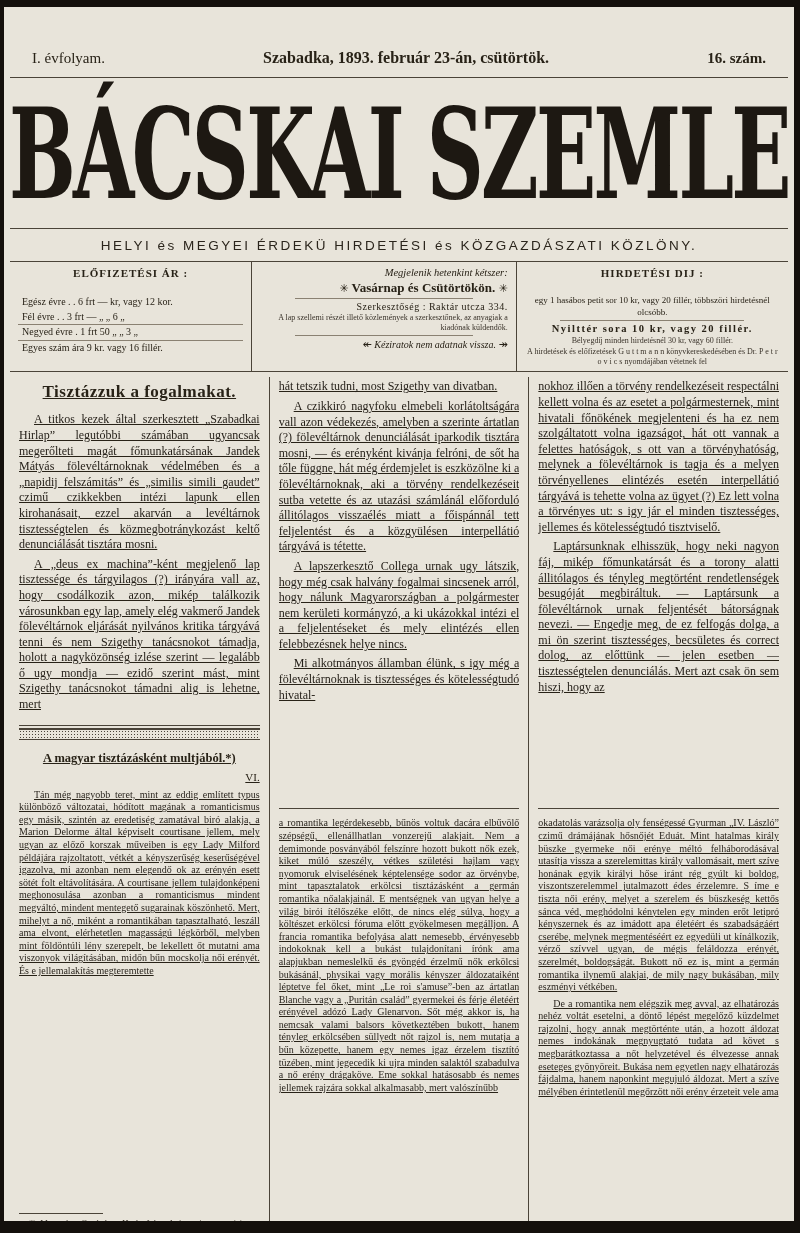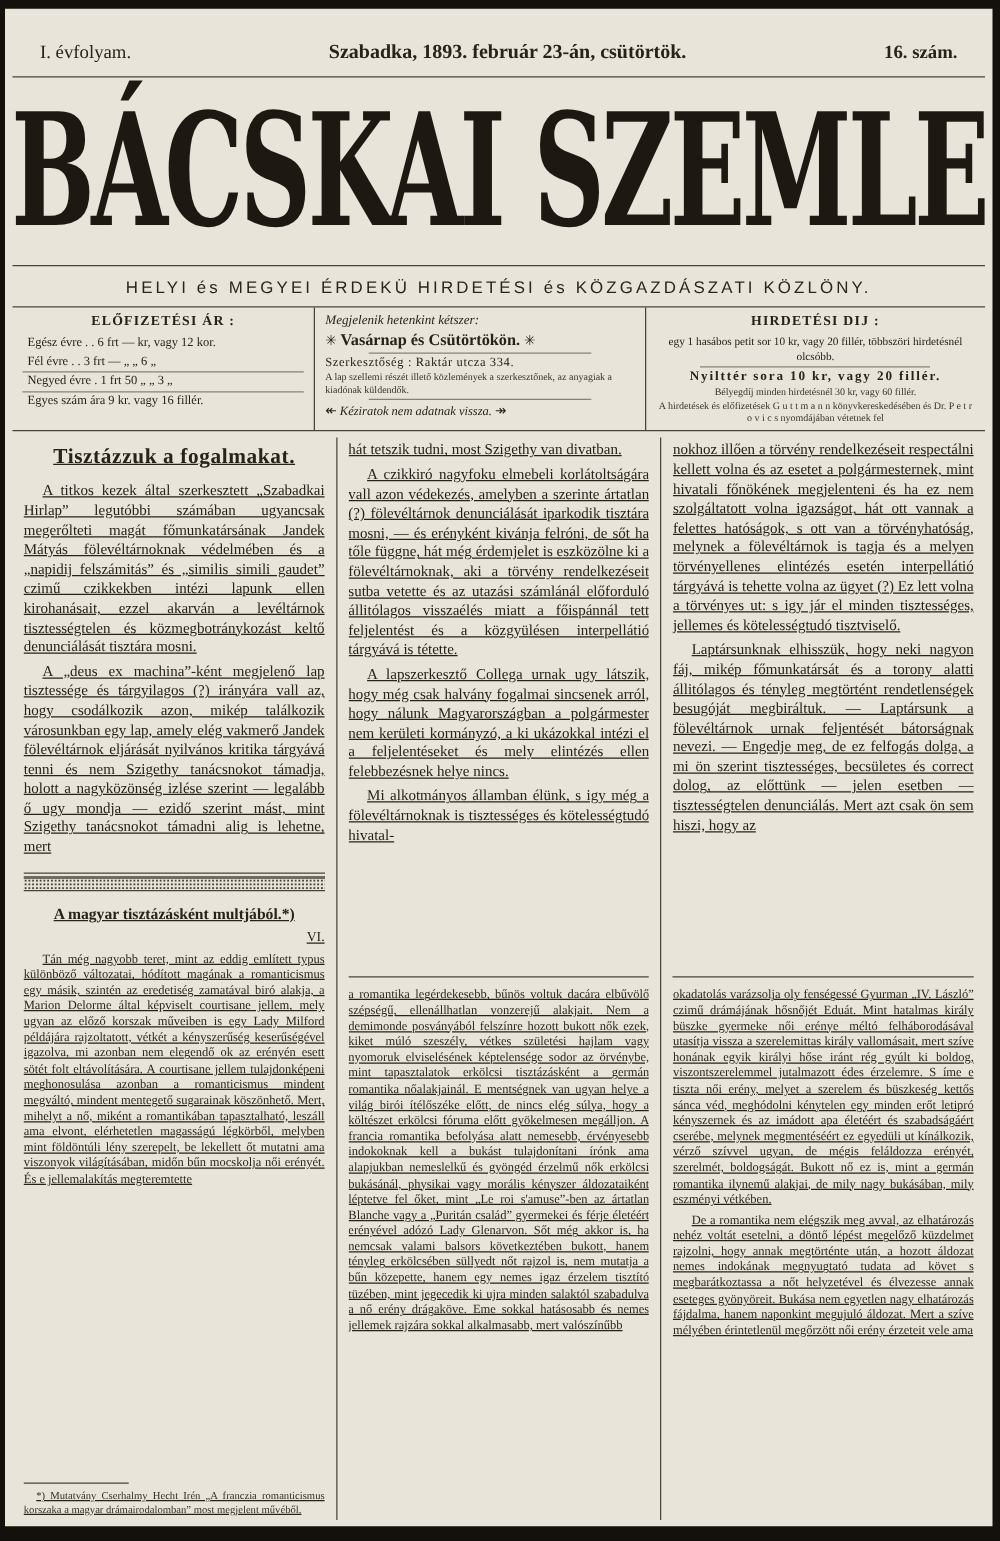--- a/index.html
+++ b/index.html
@@ -6,21 +6,21 @@
     --paper:#e8e4da; --ink:#282217; --rule:#4a4338; --faint:#6b6254;
   }
   *{box-sizing:border-box;margin:0;padding:0;}
   html,body{background:#555;}
   .page{
     width:800px;height:1233px;overflow:hidden;margin:0 auto;
     background:var(--paper);color:var(--ink);
     border-left:4px solid #14100c;border-right:6px solid #14100c;
     border-top:7px solid #14100c;border-bottom:12px solid #14100c;
     font-family:"Liberation Serif","DejaVu Serif",serif;
-    padding:0 6px;
+    padding:16px 6px;
   }
   
   .topbar{
     display:flex;align-items:flex-end;justify-content:space-between;
     padding:26px 22px 10px 22px;border-bottom:1px solid var(--rule);
     font-size:15px;
   }
   .topbar .vol{font-size:15px;}
   .topbar .date{font-weight:bold;font-size:16px;}
   .topbar .issue{font-weight:bold;font-size:15px;}
@@ -37,23 +37,23 @@
   }
   .subtitle{
     font-family:"Liberation Sans","DejaVu Sans",sans-serif;
     font-size:13.5px;letter-spacing:2.5px;color:#2b251c;
   }
   
   .infobar{display:flex;border-bottom:1px solid var(--rule);min-height:92px;}
   .info-box{padding:5px 8px 4px 8px;}
   .info-box+.info-box{border-left:1px solid var(--rule);}
   .box-sub{flex:0 0 31%;}
-  .box-pub{flex:0 0 34%;text-align:left;}
+  .box-pub{flex:0 0 34%;text-align:right;}
   .box-adv{flex:0 0 35%;text-align:center;}
-  .info-heading{text-align:center;font-size:11px;font-weight:bold;letter-spacing:1px;margin-bottom:5px;}
+  .info-heading{text-align:center;font-size:11px;font-weight:bold;letter-spacing:1px;margin-bottom:16px;}
   .price-row{font-size:10px;line-height:1.45;padding:0 4px;}
   .price-row.ruled{border-bottom:1px solid #8a8172;}
   .pub-line1{font-style:italic;font-size:10.5px;}
   .pub-line2{font-weight:bold;font-size:13px;margin:2px 0;}
   .orn{font-family:"DejaVu Sans",sans-serif;font-size:11px;font-weight:normal;}
   .mini-rule{border-top:1px solid #8a8172;width:72%;margin:2px auto;}
   .pub-line3{font-size:10px;letter-spacing:0.5px;}
   .tiny{font-size:8px;line-height:1.25;color:#3a332a;margin-top:1px;}
   .pub-line5{font-style:italic;font-size:10px;margin-top:2px;}
   .adv-line1{font-size:9px;line-height:1.3;padding:0 6px;}

